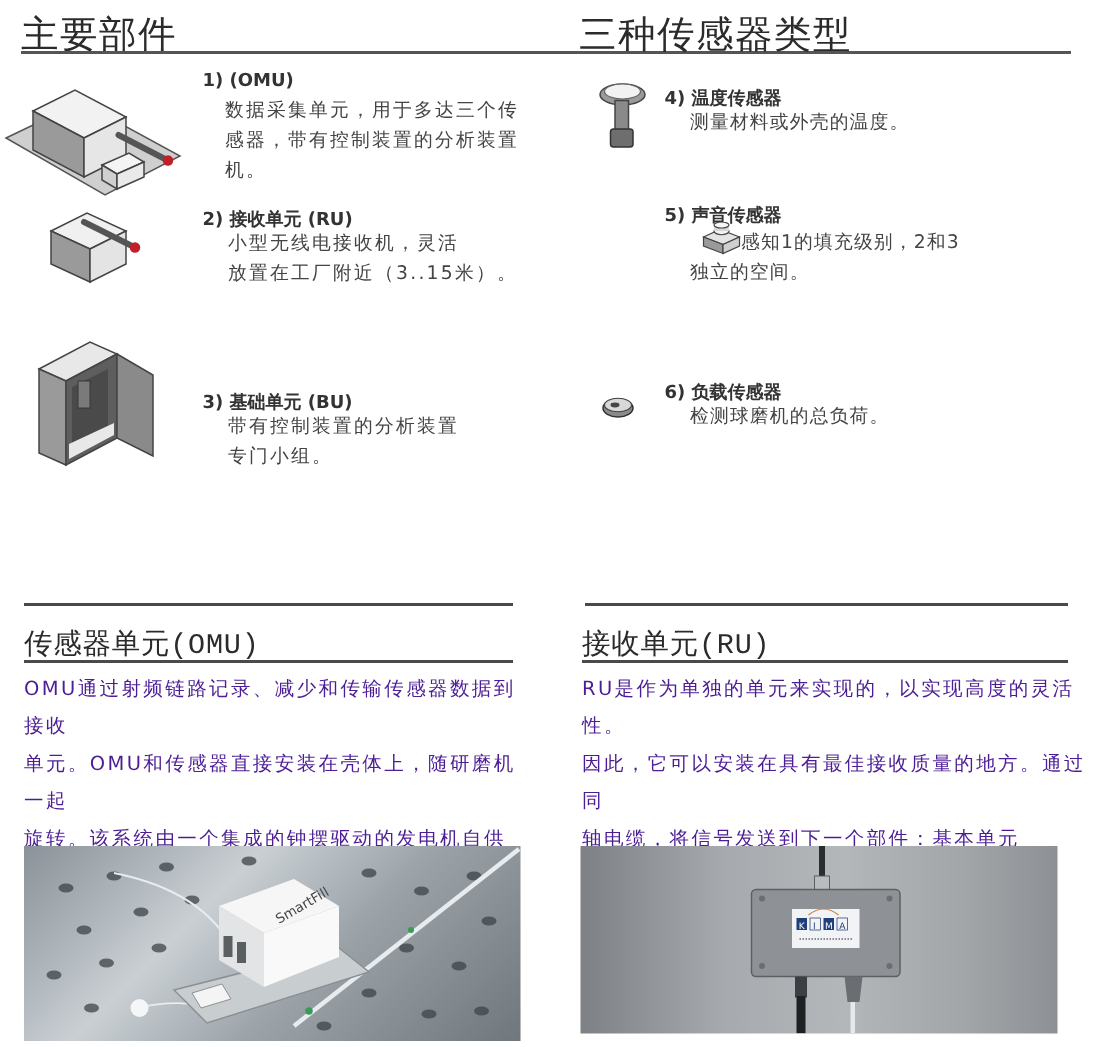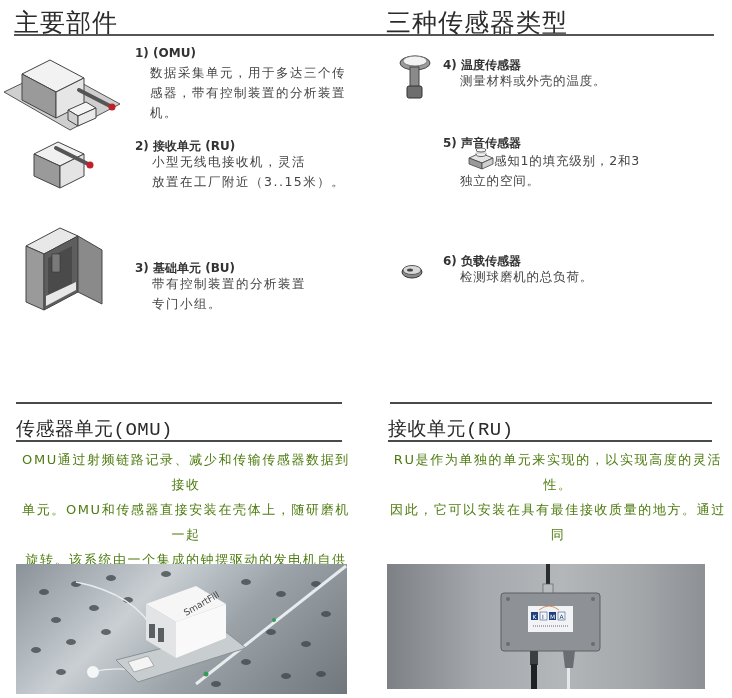--- a/index.html
+++ b/index.html
@@ -11,21 +11,21 @@
     .h1 { font-family: "DejaVu Serif", serif; font-size: 25px; color: #2b2b2b; letter-spacing: 1px; white-space: nowrap; }
     .h2 { font-family: Liberation Mono, monospace; font-size: 19px; color: #2b2b2b; letter-spacing: 0.5px; white-space: nowrap; }
 
     .rule { position: absolute; height: 2px; background: #555555; }
     .rule.thin { height: 1.5px; background: #4a4a4a; }
 
     .item-title { font-size: 12px; font-weight: bold; color: #333; white-space: nowrap; }
     .item-desc { font-size: 12.5px; color: #444; line-height: 20px; letter-spacing: 1.5px; }
     .item-desc.sans { letter-spacing: 0.8px; }
 
-    .para { font-size: 13px; color: #4d7c0f; line-height: 25px; letter-spacing: 1.6px; text-align: center; }
+    .para { font-size: 13px; color: #4c1d95; line-height: 25px; letter-spacing: 1.6px; }
 
     .photo { position: absolute; overflow: hidden; }
   </style>
 </head>
 <body>
 
 <div class="abs h1" style="left:14px; top:6px;">主要部件</div>
 <div class="rule" style="left:14px; top:34px; width:700px;"></div>
 
 <svg class="abs" style="left:2px; top:42px;" width="120" height="90" viewBox="0 0 120 90">
@@ -164,20 +164,21 @@
     <polygon points="112,98 132,92 138,102 118,108" fill="#f4f4f4" stroke="#888" stroke-width="0.6"></polygon>
   </svg>
 </div>
 
 <div class="rule thin" style="left:390px; top:402px; width:322px;"></div>
 <div class="abs h2" style="left:388px; top:416px;">接收单元(RU)</div>
 <div class="rule thin" style="left:388px; top:440px; width:324px;"></div>
 <div class="abs para" style="left:388px; top:447px; width:340px;">
   <div>RU是作为单独的单元来实现的，以实现高度的灵活性。</div>
   <div>因此，它可以安装在具有最佳接收质量的地方。通过同</div>
+  <div>轴电缆，将信号发送到下一个部件：基本单元</div>
 </div>
 
 <div class="photo" style="left:387px; top:564px; width:318px; height:125px; background: linear-gradient(90deg, #7d8186 0%, #a6aaae 30%, #b3b7ba 55%, #a2a6a9 80%, #8d9195 100%);">
   <svg width="318" height="125" viewBox="0 0 318 125">
     <rect x="159" y="0" width="4" height="22" fill="#2a2c2e"></rect>
     <rect x="156" y="20" width="10" height="12" fill="#b9bcbe" stroke="#555" stroke-width="0.6"></rect>
     <rect x="114" y="29" width="99" height="58" rx="3" fill="#8e9296" stroke="#5c6064" stroke-width="1"></rect>
     <circle cx="121" cy="35" r="2" fill="#6a6e72"></circle>
       <circle cx="206" cy="35" r="2" fill="#6a6e72"></circle>
     <circle cx="121" cy="80" r="2" fill="#6a6e72"></circle>

